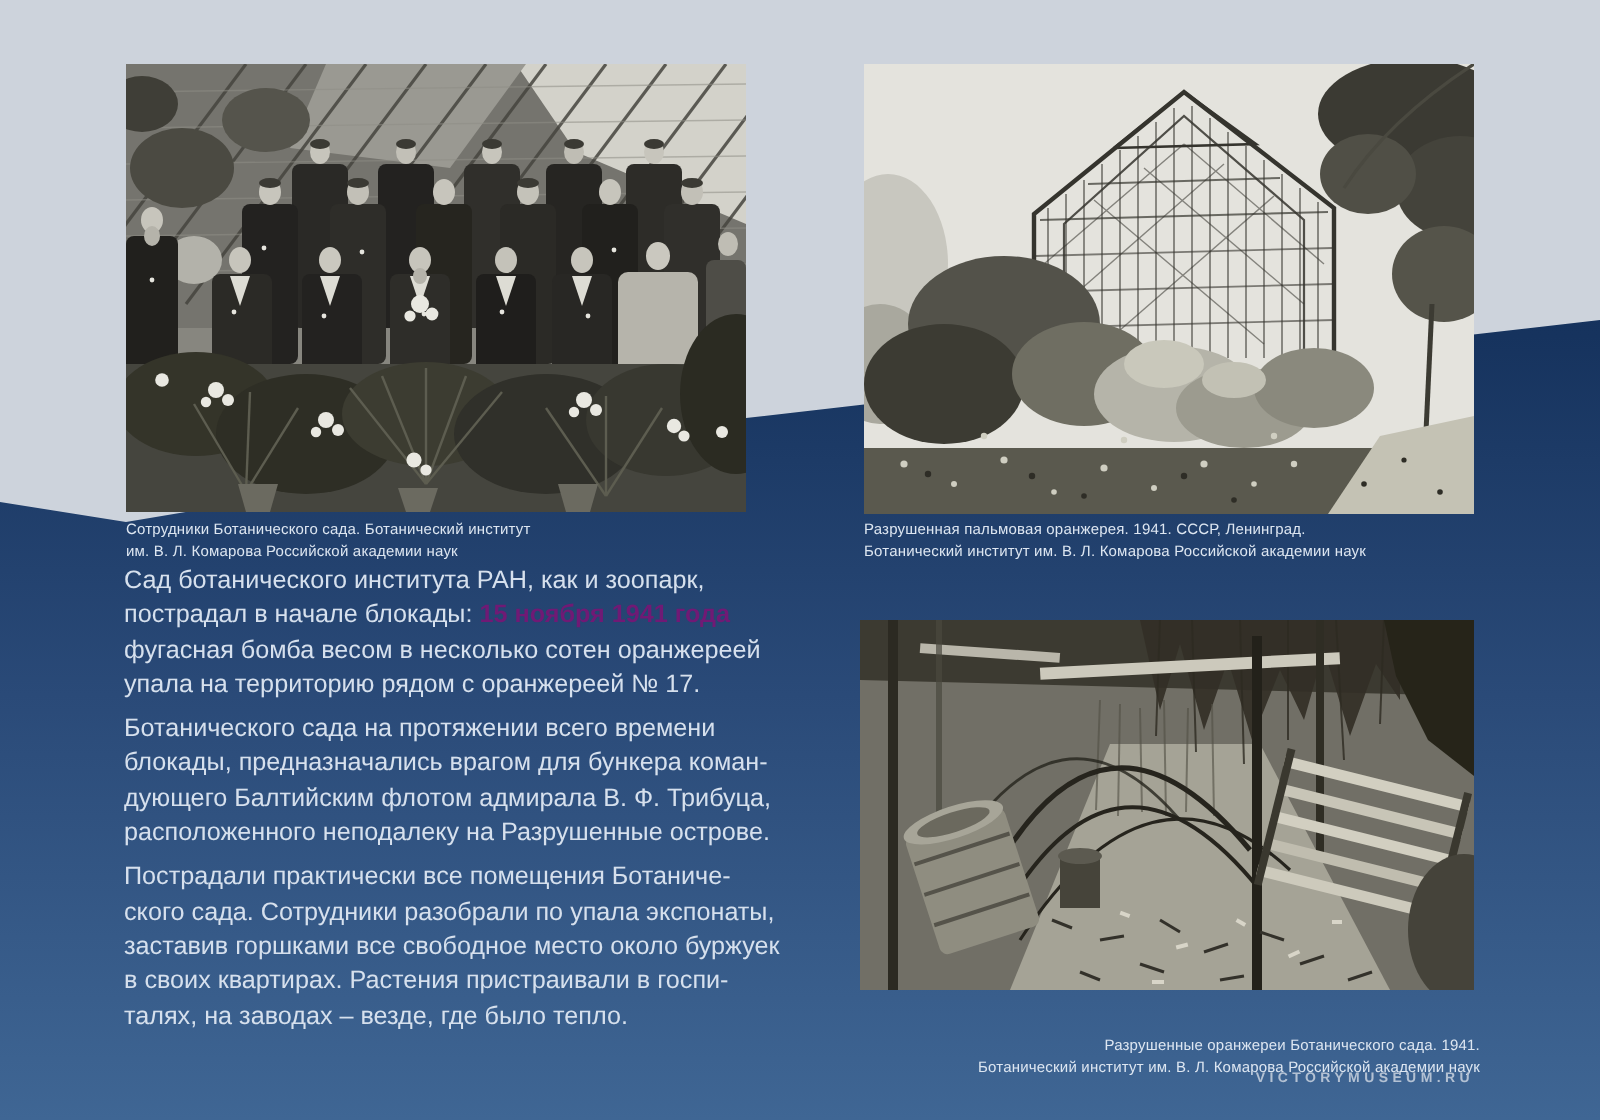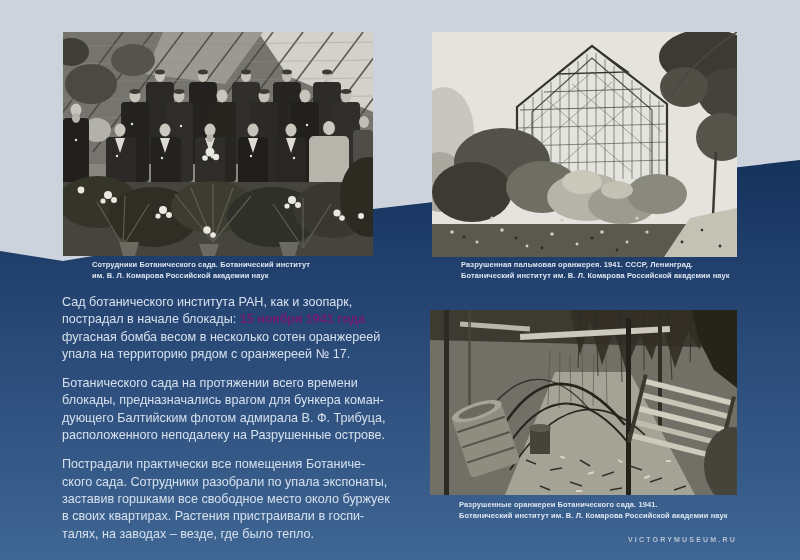--- a/index.html
+++ b/index.html
@@ -6,27 +6,27 @@
   body{width:800px;height:560px;overflow:hidden;font-family:"Liberation Sans","DejaVu Sans",sans-serif;}
   .page{position:relative;width:800px;height:560px;background:#cdd3dc;overflow:hidden;}
   .navy-panel{position:absolute;inset:0;
     background:linear-gradient(180deg,#0f2a50 0%,#16335e 30%,#2a4a78 62%,#3f6694 100%);
     clip-path:polygon(0px 251px,63px 261px,373px 209px,800px 160px,800px 560px,0px 560px);}
   .photo{position:absolute;overflow:hidden;}
   .photo svg{display:block;width:100%;height:100%;}
   .ph-staff{left:63px;top:32px;width:310px;height:224px;}
   .ph-palm{left:432px;top:32px;width:305px;height:225px;}
   .ph-ruin{left:430px;top:310px;width:307px;height:185px;}
-  .caption{position:absolute;color:#dde6f1;font-size:7.5px;font-weight:bold;line-height:10.5px;letter-spacing:.1px;margin-left:29px;}
+  .caption{position:absolute;color:#dde6f1;font-size:7.5px;font-weight:normal;line-height:10.5px;letter-spacing:.1px;}
   .cap-staff{left:63px;top:260px;width:310px;}
   .cap-palm{left:432px;top:260px;width:310px;}
-  .cap-ruin{left:430px;top:500px;width:310px;}
+  .cap-ruin{left:430px;top:518px;width:310px;text-align:right;}
   .caption span{display:block;}
   .article{position:absolute;left:62px;top:282px;width:330px;color:#d6e0ed;font-size:12.6px;line-height:17.3px;}
-  .article p{margin:12px 0 5px 0;}
+  .article p{margin:0 0 5px 0;}
   .article .ln{display:block;white-space:nowrap;}
   .article b{font-weight:bold;color:#701a75;}
   .watermark{position:absolute;top:536px;right:63px;color:#b3c1d3;font-size:7px;font-weight:bold;letter-spacing:2.2px;white-space:nowrap;}
 </style>
 </head>
 <body>
 
 <div class="page">
 
   <div class="navy-panel"></div>

